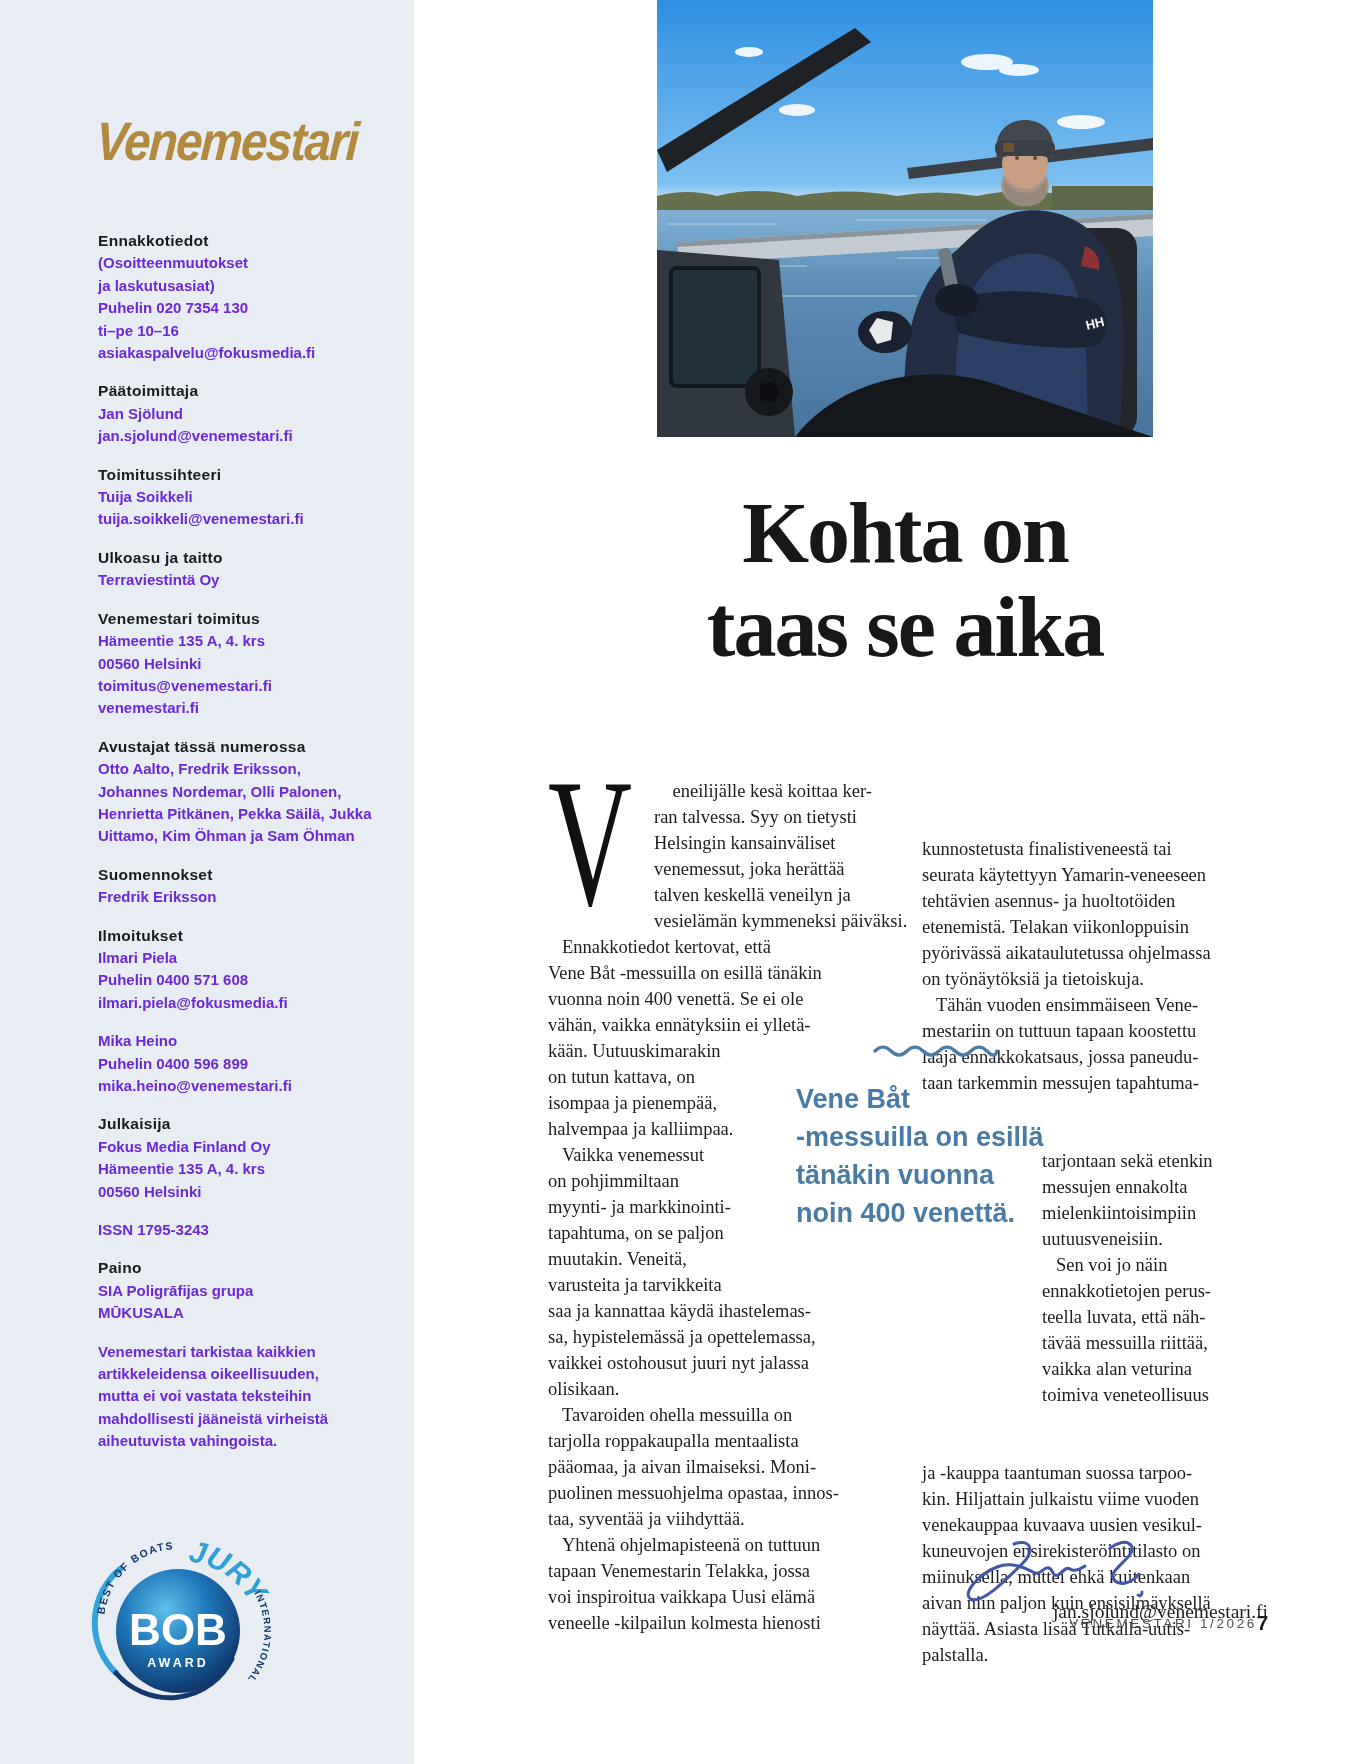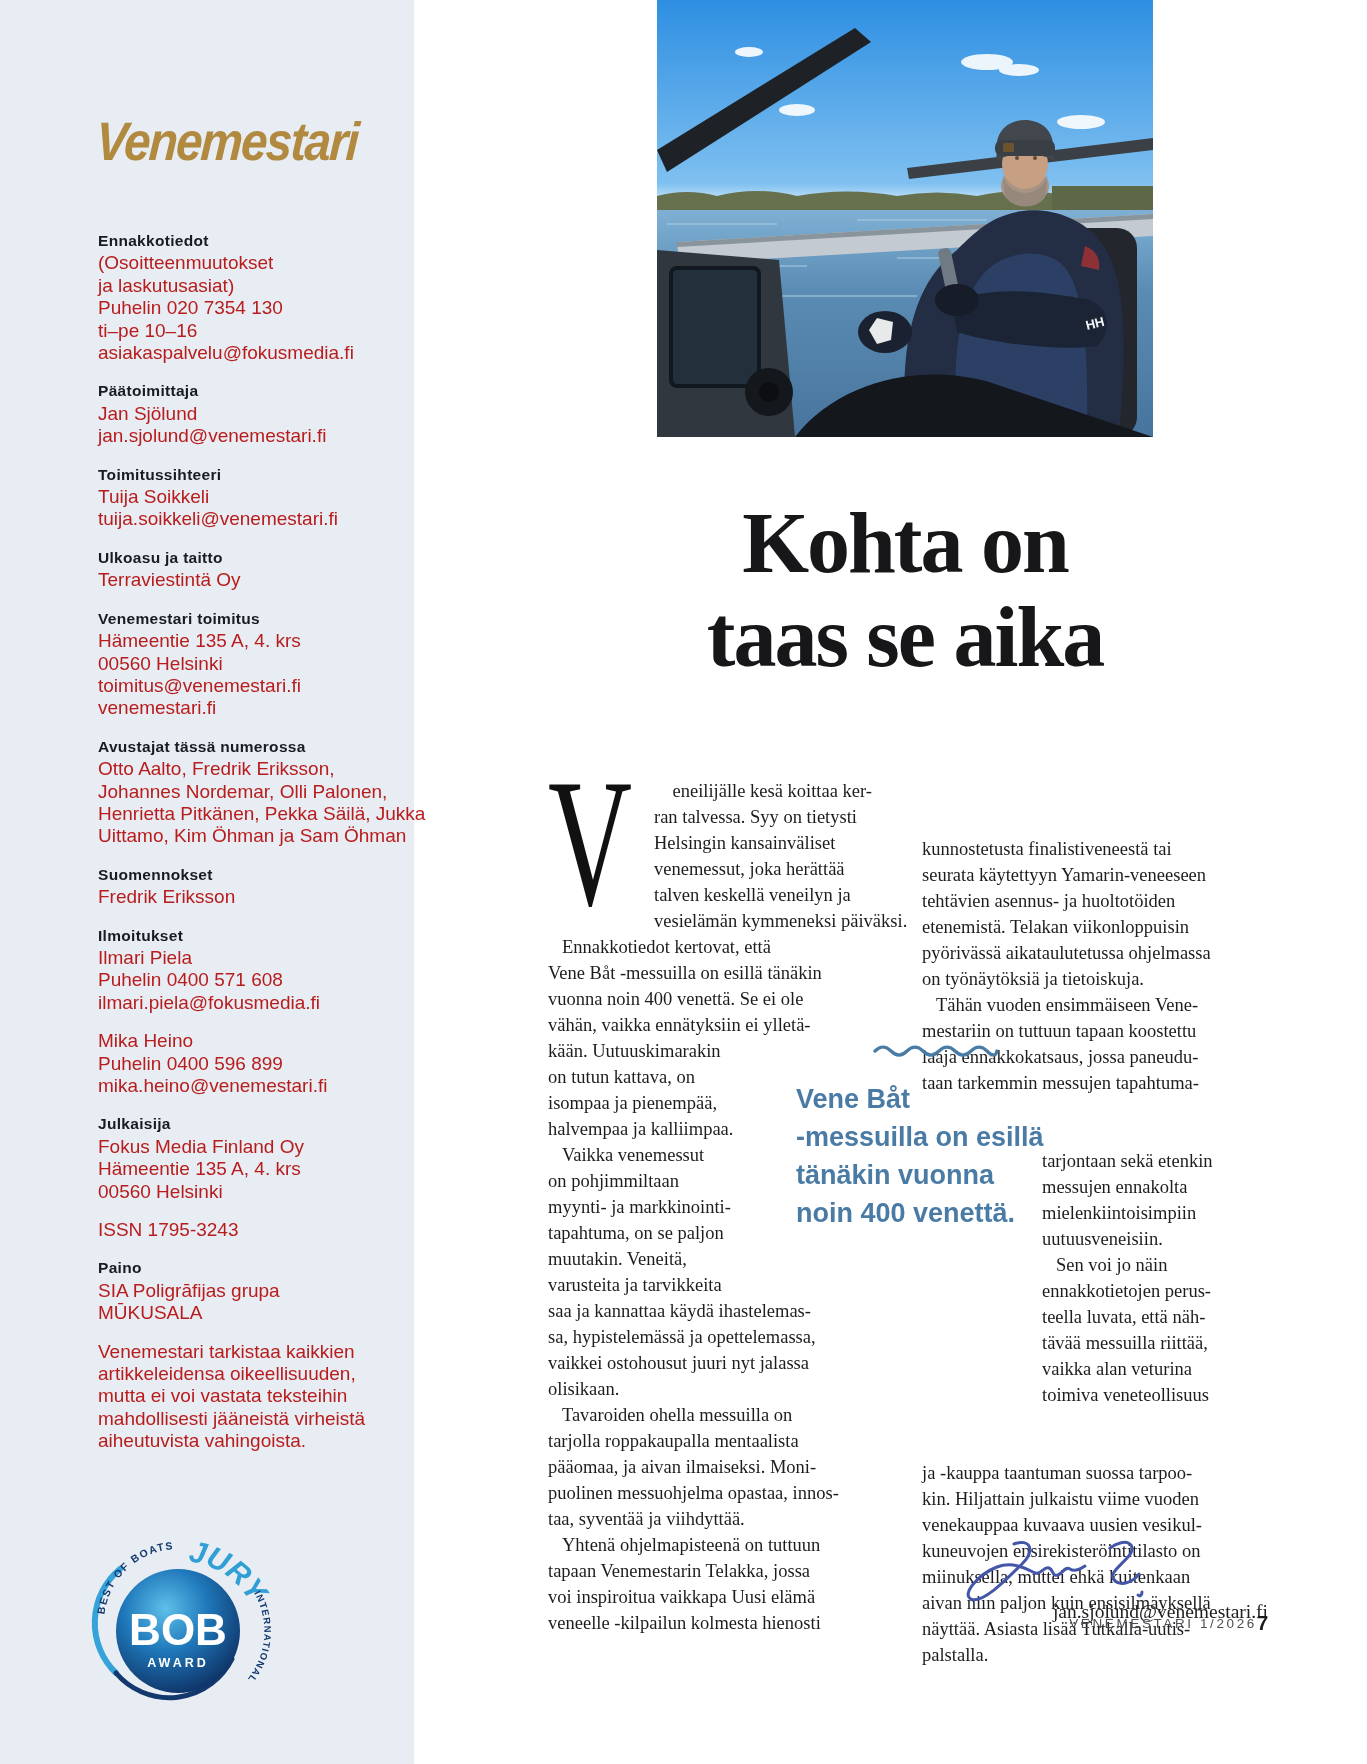--- a/index.html
+++ b/index.html
@@ -22,29 +22,29 @@
     line-height:58px;height:60px;
   }
   .sb-sections{margin-top:58px;}
   .sb-section{margin-bottom:16px;}
   .sb-heading{
     font-size:15.5px;font-weight:700;color:#181c21;
     letter-spacing:.3px;line-height:22.4px;white-space:pre;
   }
   .sb-heading:empty{display:none;}
   .sb-lines{
-    font-size:19px;font-weight:400;color:#b91c1c;
+    font-size:15px;font-weight:700;color:#6d28d9;
     line-height:22.4px;white-space:pre;
   }
   .badge-wrap{margin:78px 0 0 -12px;}
   
   .photo{position:absolute;left:657px;top:0;width:496px;height:437px;}
   
   .headline{
-    position:absolute;left:597px;top:496px;width:616px;
+    position:absolute;left:597px;top:486px;width:616px;
     font-family:"Liberation Serif",serif;
     font-size:86px;line-height:94px;font-weight:700;
     letter-spacing:-2px;color:#17171a;text-align:center;white-space:pre;
   }
   
   .bodytext{
     font-family:"Liberation Serif",serif;
     font-size:18.5px;line-height:26px;color:#1d1d20;white-space:pre;
   }
   .col1{position:absolute;left:548px;top:752px;width:300px;}

